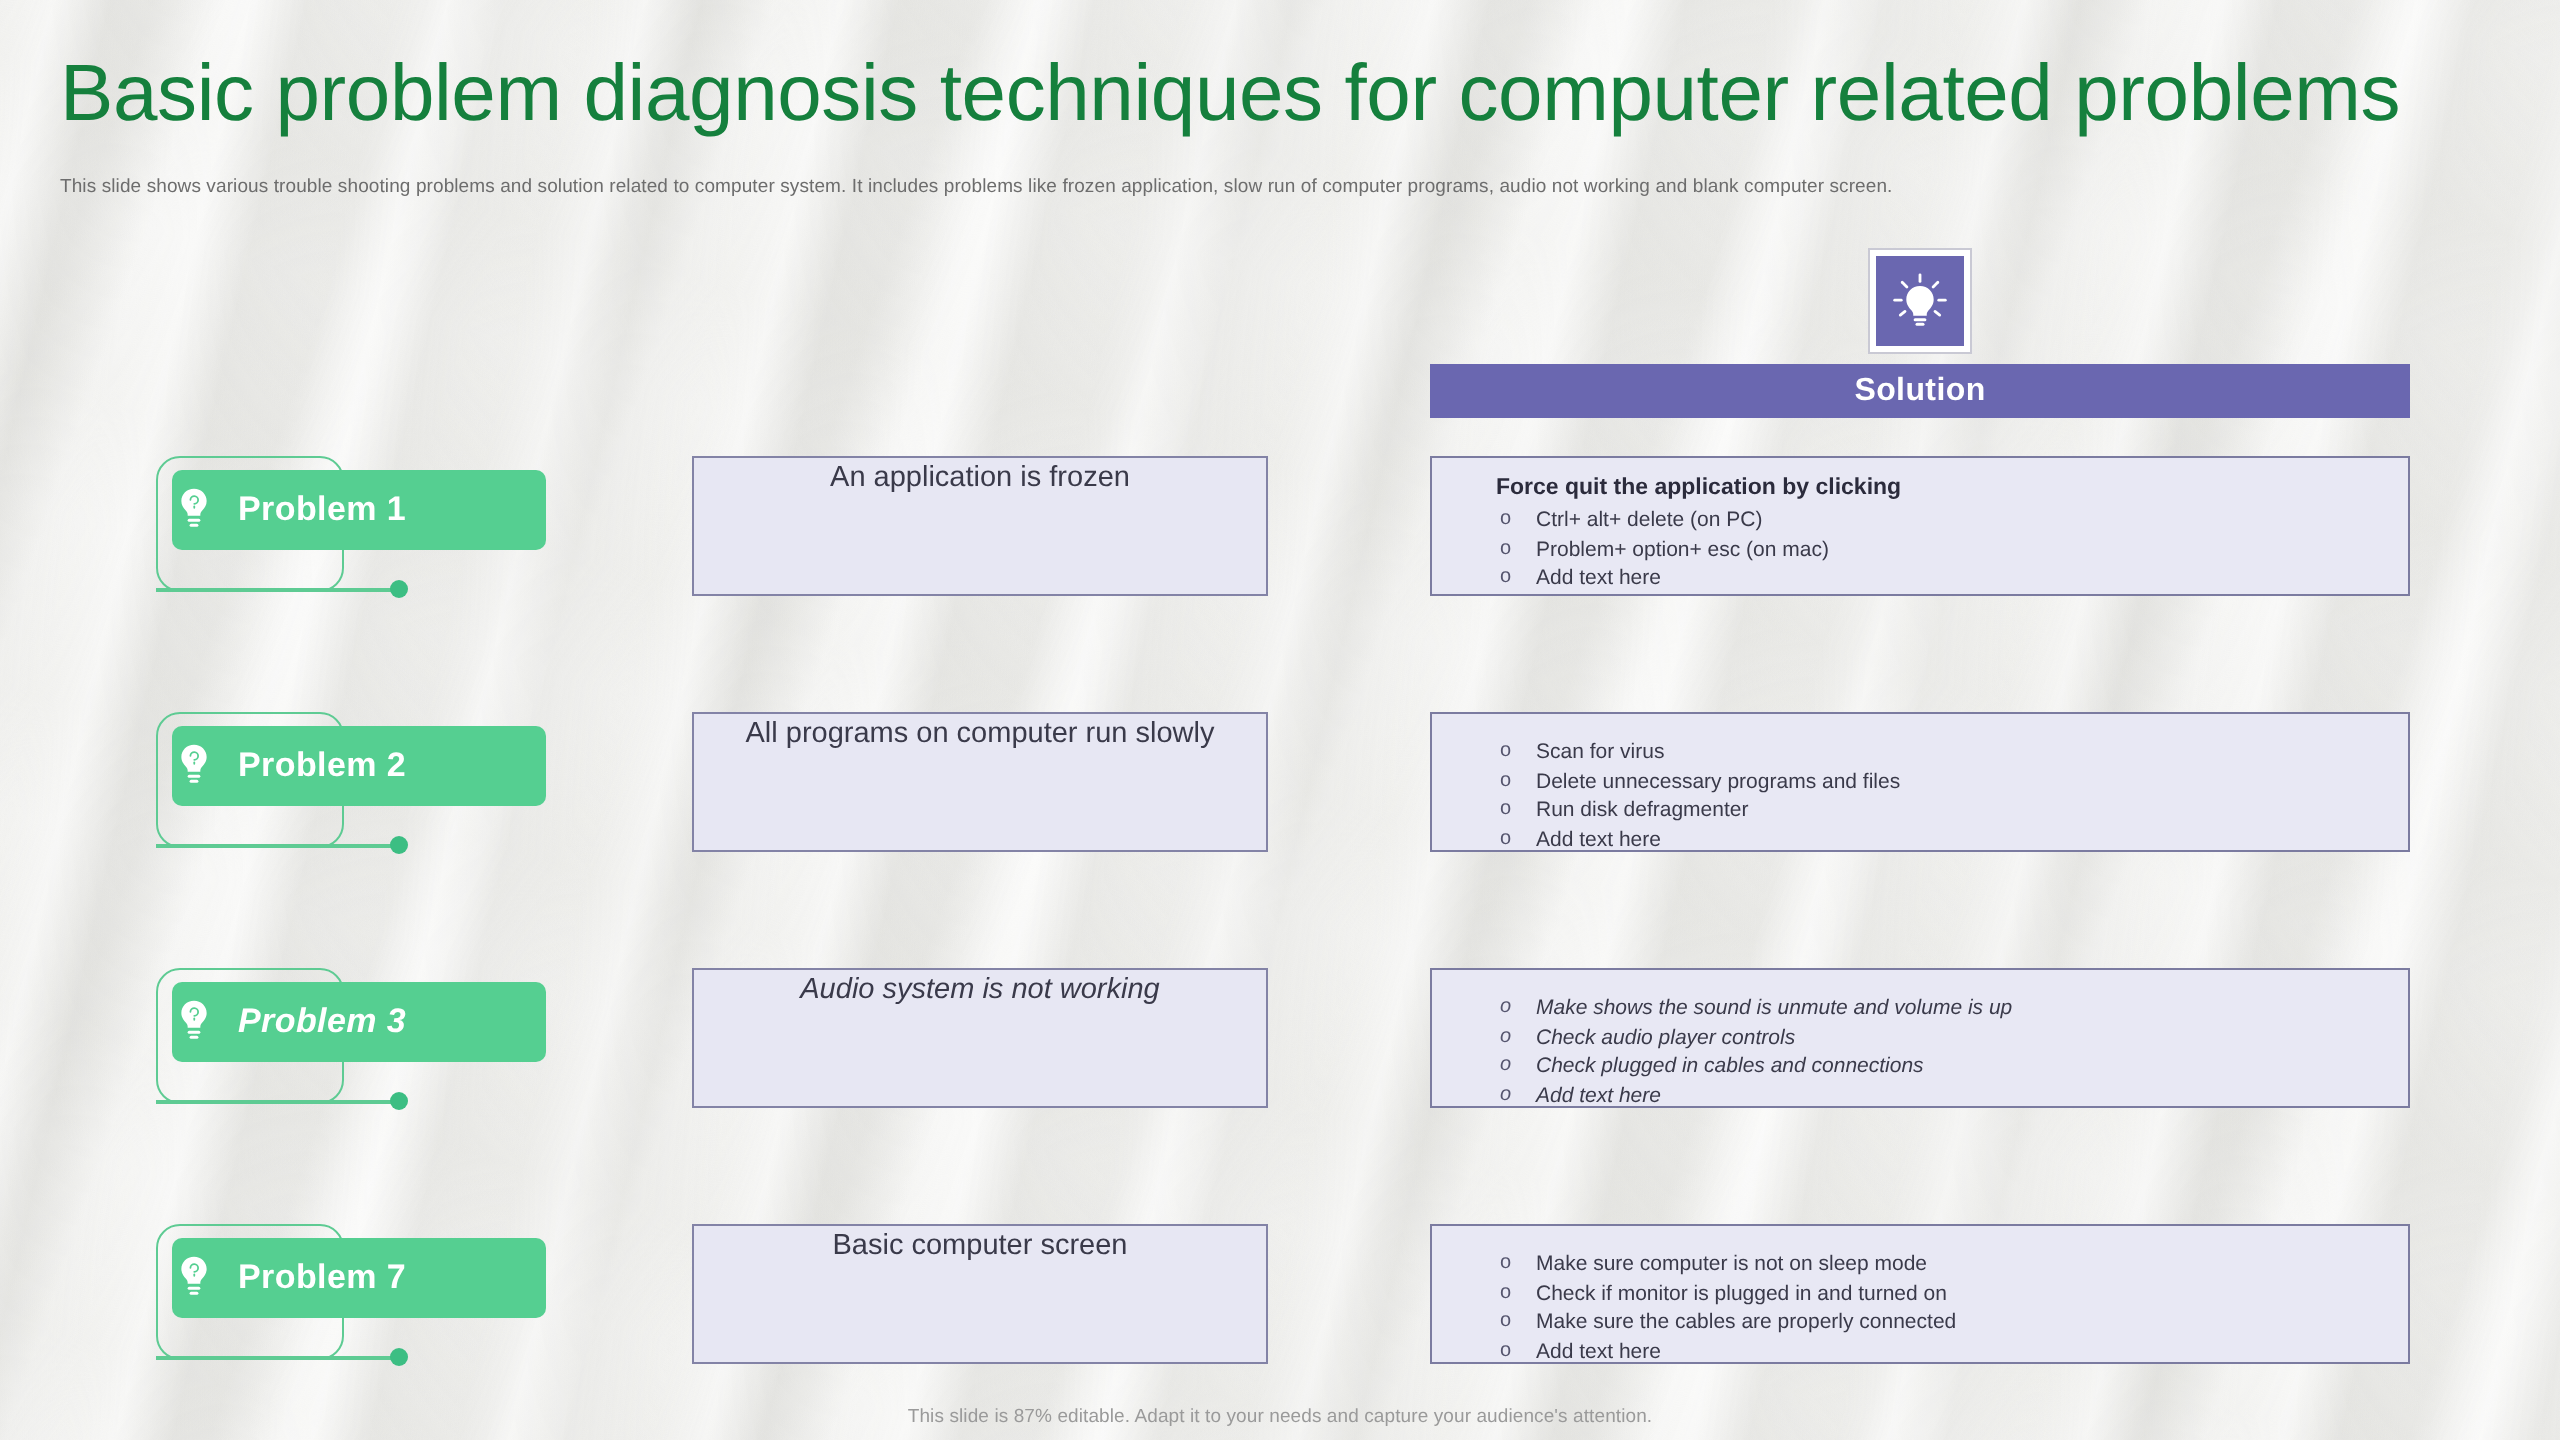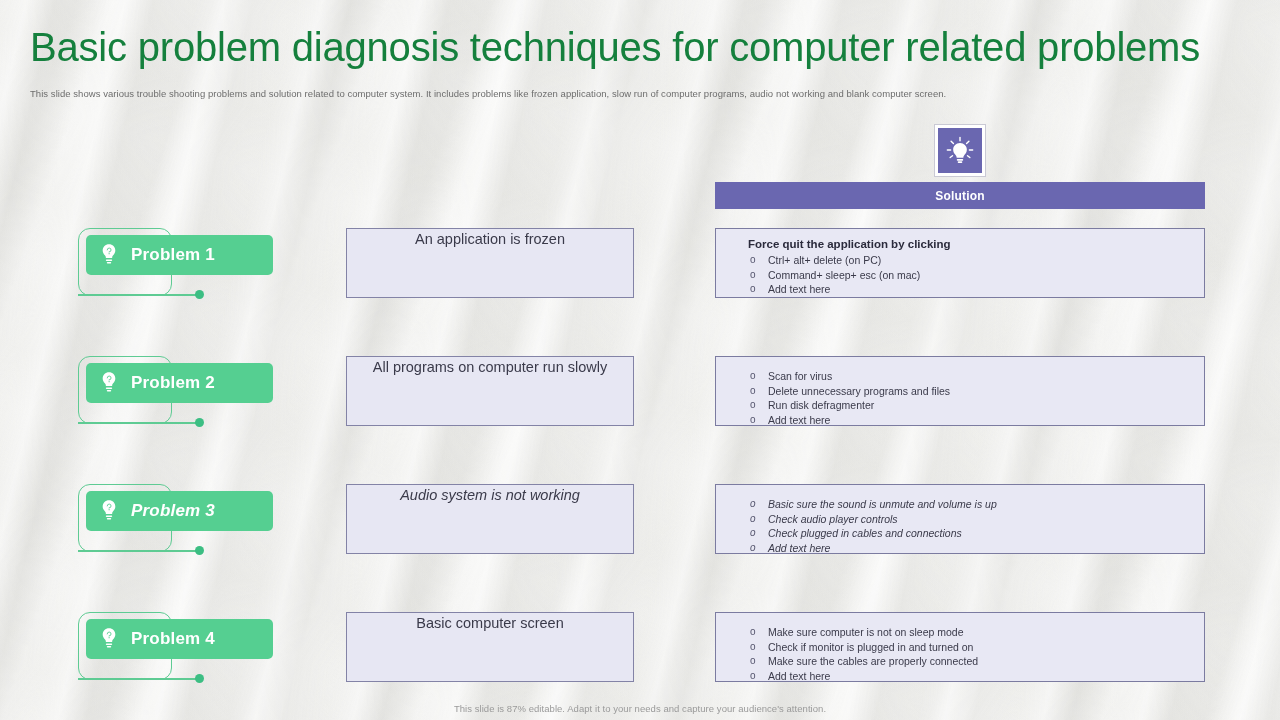--- a/index.html
+++ b/index.html
@@ -37,21 +37,21 @@
     position:absolute;left:935px;top:125px;width:50px;height:51px;
     background:#6a67b0;border:3px solid #ffffff;box-sizing:border-box;
     box-shadow:0 0 0 1px #c9c9d4;
     display:flex;align-items:center;justify-content:center;
   }
   .sol-bar{
     position:absolute;left:715px;top:182px;width:490px;height:27px;
     background:#6a67b0;display:flex;align-items:center;justify-content:center;
   }
   .sol-bar span{
-    color:#ffffff;font-size:12px;font-weight:bold;letter-spacing:.2px;
+    color:#ffffff;font-size:16px;font-weight:bold;letter-spacing:.2px;
   }
 
   
   .row{position:absolute;left:0;width:1280px;height:120px;}
   .row.r1{top:228px;}
   .row.r2{top:356px;}
   .row.r3{top:484px;font-style:italic;}
   .row.r4{top:612px;}
 
   
@@ -65,21 +65,21 @@
     position:absolute;left:0;top:66px;width:118px;height:1.5px;
     background:#5ecb93;
   }
   .badge-dot{
     position:absolute;left:117px;top:62px;width:9px;height:9px;border-radius:50%;
     background:#3cbe83;
   }
   .badge{
     position:absolute;left:8px;top:7px;width:187px;height:40px;
     background:#55cf91;border-radius:5px;
-    display:flex;align-items:center;gap:11px;padding-left:12px;box-sizing:border-box;
+    display:flex;align-items:center;gap:11px;padding-left:0;box-sizing:border-box;
   }
   .badge .bulb{width:22px;height:24px;flex:none;display:block;}
   .badge-label{
     color:#ffffff;font-size:17px;font-weight:bold;letter-spacing:.2px;
   }
 
   
   .prob-box{
     position:absolute;left:346px;top:0;width:288px;height:70px;
     background:#e7e7f3;border:1px solid #8383a6;box-sizing:border-box;
@@ -166,21 +166,21 @@
     </div>
 
     <div class="prob-box">
       <span>An application is frozen</span>
     </div>
 
     <div class="sol-box">
       <div class="sol-head">Force quit the application by clicking</div>
       <ul class="sol-list">
         <li><span class="mk">o</span><span>Ctrl+ alt+ delete (on PC)</span></li>
-        <li><span class="mk">o</span><span>Command+ sleep+ esc (on mac)</span></li>
+        <li><span class="mk">o</span><span>Problem+ option+ esc (on mac)</span></li>
         <li><span class="mk">o</span><span>Add text here</span></li>
       </ul>
     </div>
   </div>
 
   <div class="row r2">
     <div class="badge-wrap">
       <div class="badge-outline"></div>
       <div class="badge-tail"></div>
       <div class="badge-dot"></div>
@@ -230,21 +230,21 @@
         <span class="badge-label">Problem 3</span>
       </div>
     </div>
 
     <div class="prob-box">
       <span>Audio system is not working</span>
     </div>
 
     <div class="sol-box centered">
       <ul class="sol-list">
-        <li><span class="mk">o</span><span>Basic sure the sound is unmute and volume is up</span></li>
+        <li><span class="mk">o</span><span>Make shows the sound is unmute and volume is up</span></li>
         <li><span class="mk">o</span><span>Check audio player controls</span></li>
         <li><span class="mk">o</span><span>Check plugged in cables and connections</span></li>
         <li><span class="mk">o</span><span>Add text here</span></li>
       </ul>
     </div>
   </div>
 
   <div class="row r4">
     <div class="badge-wrap">
       <div class="badge-outline"></div>
@@ -253,21 +253,21 @@
       <div class="badge">
         <svg class="bulb" viewBox="0 0 32 34">
           <path d="M16 1.5c-5.2 0-9.2 4-9.2 8.9 0 3.3 1.8 5.4 3.2 7 .9 1.1 1.4 1.9 1.4 3v.8h9.2v-.8c0-1.1.5-1.9 1.4-3 1.4-1.6 3.2-3.7 3.2-7 0-4.9-4-8.9-9.2-8.9z" fill="#ffffff"></path>
           <rect x="11.4" y="23.4" width="9.2" height="2.2" rx="1.1" fill="#ffffff"></rect>
           <rect x="12.8" y="27" width="6.4" height="2.2" rx="1.1" fill="#ffffff"></rect>
           <g fill="none" stroke="#55cf91" stroke-width="1.3" stroke-linecap="round">
             <path d="M13.4 9.6a2.8 2.8 0 1 1 2.8 2.9"></path>
             <line x1="16.2" y1="14.4" x2="16.2" y2="15.4"></line>
           </g>
         </svg>
-        <span class="badge-label">Problem 4</span>
+        <span class="badge-label">Problem 7</span>
       </div>
     </div>
 
     <div class="prob-box">
       <span>Basic computer screen</span>
     </div>
 
     <div class="sol-box centered">
       <ul class="sol-list">
         <li><span class="mk">o</span><span>Make sure computer is not on sleep mode</span></li>

